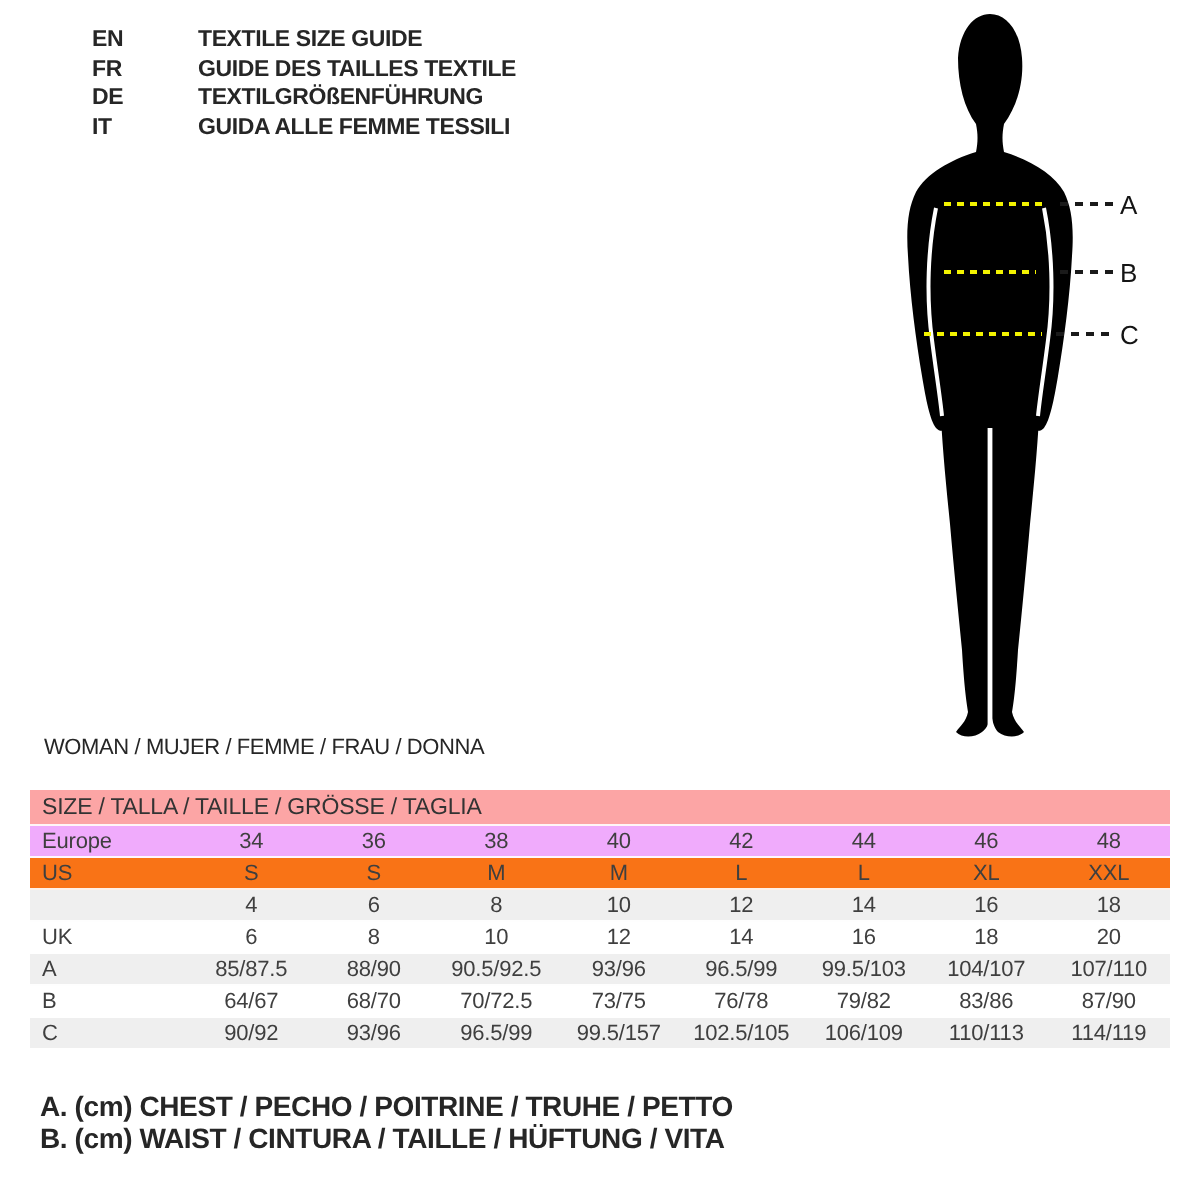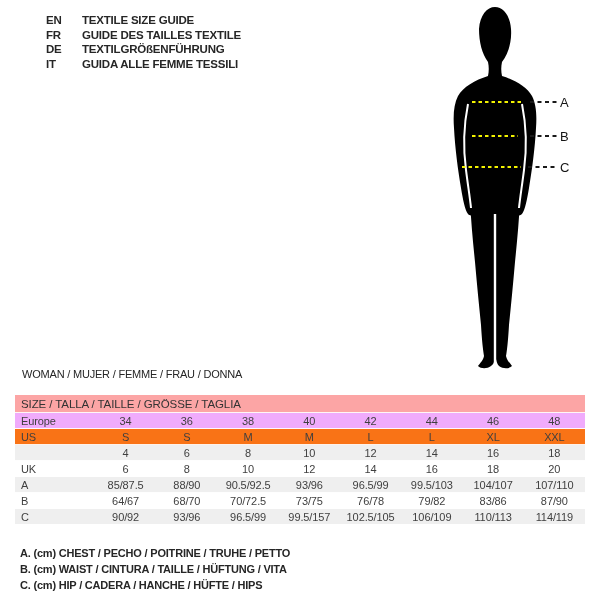--- a/index.html
+++ b/index.html
@@ -5,21 +5,21 @@
   html,body{margin:0;padding:0;}
   body{font-family:"Liberation Sans", sans-serif; background:#fff;}
   .page{position:relative;width:600px;height:600px;background:#ffffff;overflow:hidden;
         color:#2e2e2e;-webkit-font-smoothing:antialiased;}
 
   
   .lang-list{position:absolute;left:22px;top:13px;}
   .lang-row{display:flex;line-height:14.5px;font-size:11.5px;font-weight:700;
             letter-spacing:-0.2px;color:#262626;}
   .lang-code{width:36px;flex:0 0 36px;padding-left:24px;}
-  .lang-title{white-space:nowrap;}
+  .lang-title{white-space:nowrap;margin-left:17px;}
 
   
   .figure{position:absolute;left:420px;top:0;width:180px;height:375px;}
   .figure svg{position:absolute;left:0;top:0;}
   .marker-label{position:absolute;left:560px;width:22px;text-align:left;
                 font-size:13px;color:#141414;font-weight:400;}
   .marker-a{top:95px;} .marker-b{top:129px;} .marker-c{top:160px;}
 
   
   .section-title{position:absolute;left:22px;top:368px;font-size:11px;font-weight:400;
@@ -30,21 +30,21 @@
               table-layout:fixed;font-size:11px;color:#3f3f3f;letter-spacing:-0.1px;}
   .size-table th{height:17px;text-align:left;font-weight:400;padding:0 0 0 6px;
                  font-size:11.5px;color:#333;}
   .size-table td{height:15px;padding:0;text-align:center;white-space:nowrap;}
   .size-table td.row-label{text-align:left;padding-left:6px;}
   .size-table tr{border-top:1px solid rgba(255,255,255,0.9);}
   .col-label{width:80px;}
 
   
   .legend{position:absolute;left:20px;top:545px;}
-  .legend-line{font-size:11px;font-weight:700;line-height:16.2px;letter-spacing:-0.2px;
+  .legend-line{font-size:14px;font-weight:700;line-height:16.2px;letter-spacing:-0.2px;
                color:#262626;white-space:nowrap;}
 </style>
 </head>
 <body>
 
 <div class="page">
 
   <div class="lang-list">
       <div class="lang-row">
         <span class="lang-code">EN</span>
@@ -213,16 +213,15 @@
           <td>106/109</td>
           <td>110/113</td>
           <td>114/119</td>
         </tr>
       </tbody>
   </table>
 
   <div class="legend">
       <div class="legend-line">A. (cm) CHEST / PECHO / POITRINE / TRUHE / PETTO</div>
       <div class="legend-line">B. (cm) WAIST / CINTURA / TAILLE / HÜFTUNG / VITA</div>
-      <div class="legend-line">C. (cm) HIP / CADERA / HANCHE / HÜFTE / HIPS</div>
     </div>
 
 </div>
 
 </body></html>

